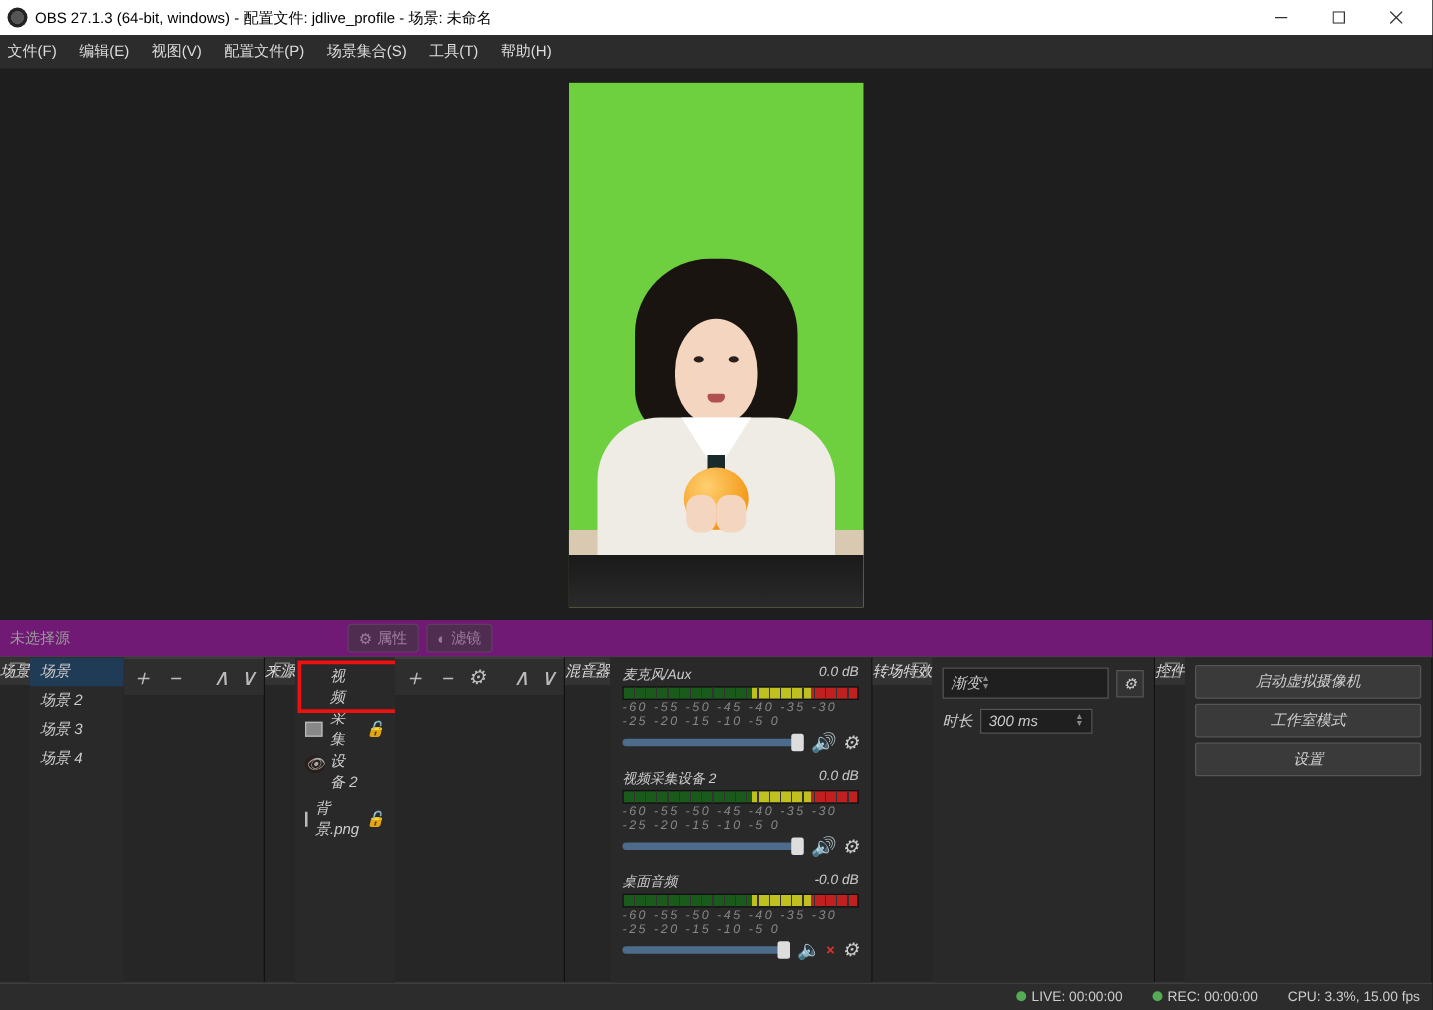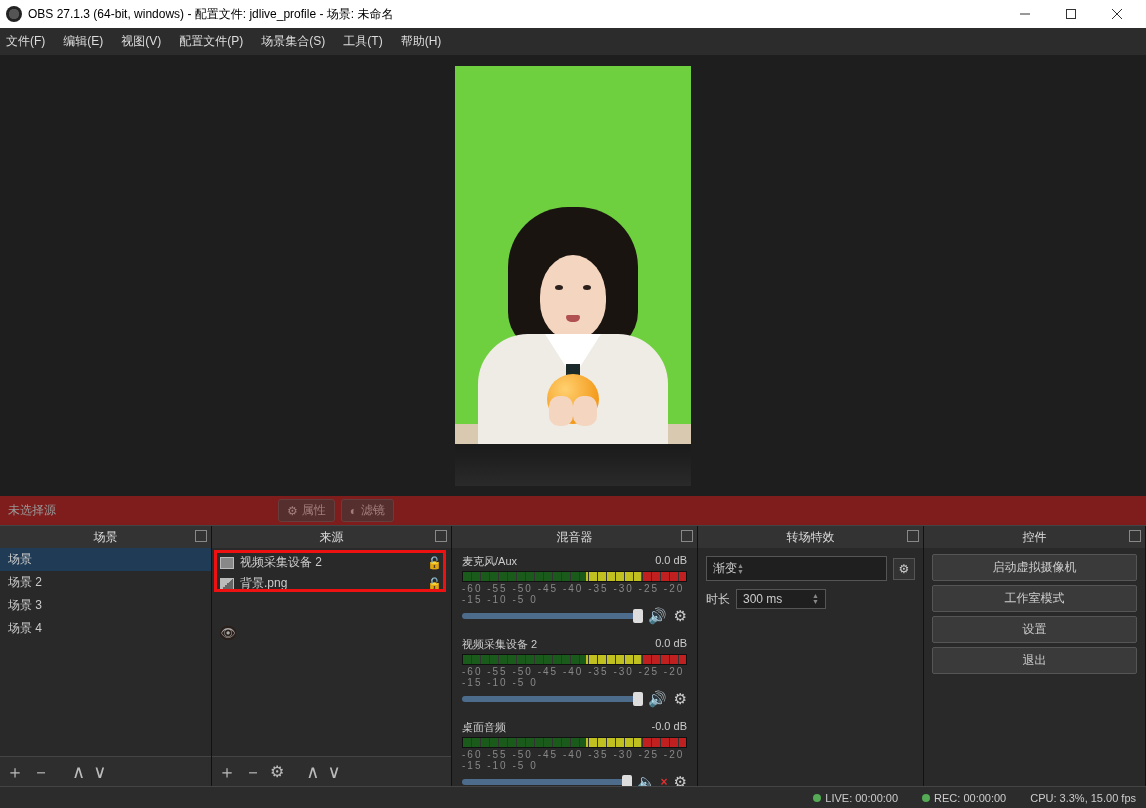--- a/index.html
+++ b/index.html
@@ -25,27 +25,27 @@
 .eye { width:8px; height:5px; background:#2a1f1a; border-radius:50%; position:absolute; top:78px; }
 .eye.l { left:50%; margin-left:-18px; } .eye.r { left:50%; margin-left:10px; }
 .mouth { width:14px; height:7px; background:#b05050; border-radius:3px 3px 8px 8px; position:absolute; left:50%; top:108px; transform:translateX(-50%);}
 .torso { width:190px; height:110px; background:#efece5; border-radius:50px 50px 0 0; margin-top:-18px; position:relative; }
 .collar { position:absolute; left:50%; top:0; transform:translateX(-50%); width:0; height:0; border-left:28px solid transparent; border-right:28px solid transparent; border-top:44px solid #fff; }
 .tie { position:absolute; left:50%; top:30px; transform:translateX(-50%); width:14px; height:40px; background:#1a2a2a; }
 .hands { position:absolute; left:50%; bottom:18px; transform:translateX(-50%); display:flex; gap:0; }
 .hand { width:24px; height:30px; background:#f4d5c0; border-radius:10px; }
 .orange { width:52px; height:50px; background:radial-gradient(circle at 35% 30%,#ffd070,#f39a1a 70%); border-radius:50%; position:absolute; left:50%; bottom:20px; transform:translateX(-50%); }
 
-.midbar { height:30px; background:#7f1d1d; display:flex; align-items:center; padding:0 8px; gap:6px; border-bottom:1px solid #444; }
+.midbar { height:30px; background:#701a75; display:flex; align-items:center; padding:0 8px; gap:6px; border-bottom:1px solid #444; }
 .midbar .spacer1 { width:210px; }
 .midbtn { background:#3a3a3a; border:1px solid #555; padding:2px 8px; border-radius:3px; display:flex; align-items:center; gap:4px; color:#bbb; }
 .midbtn.disabled { opacity:.6; }
 
 .docks { height:260px; display:flex; background:#262626; }
-.dock { display:flex; flex-direction:column; border-right:1px solid #111; }
+.dock { display:flex; flex-direction:row; border-right:1px solid #111;font-style:italic; }
 .dock-header { height:22px; background:#333; display:flex; align-items:center; justify-content:center; position:relative; color:#ddd; }
 .dock-pop { position:absolute; right:4px; top:4px; width:12px; height:12px; border:1px solid #888; }
 .dock-body { flex:1; overflow:auto; background:#292929; position:relative; }
 .dock-footer { height:30px; background:#2e2e2e; border-top:1px solid #444; display:flex; align-items:center; padding:0 6px; gap:8px; color:#bbb; font-size:18px; }
 .dock-footer .ico { cursor:pointer; }
 
 .scenes { width:212px; }
 .scene-item { padding:3px 8px; cursor:default; }
 .scene-item.selected { background:#1f3b55; }
 
@@ -304,21 +304,20 @@
 
   <div class="dock controls">
     <div class="dock-header">
       <span>控件</span>
       <div class="dock-pop"></div>
     </div>
     <div class="dock-body controls-body">
       <div class="ctrl-btn">启动虚拟摄像机</div>
       <div class="ctrl-btn">工作室模式</div>
       <div class="ctrl-btn">设置</div>
-      <div class="ctrl-btn">退出</div>
     </div>
   </div>
 
 </div>
 
 <div class="statusbar">
   <span><span class="dot"></span><span>LIVE: 00:00:00</span></span>
   <span><span class="dot"></span><span>REC: 00:00:00</span></span>
   <span>CPU: 3.3%, 15.00 fps</span>
 </div>

